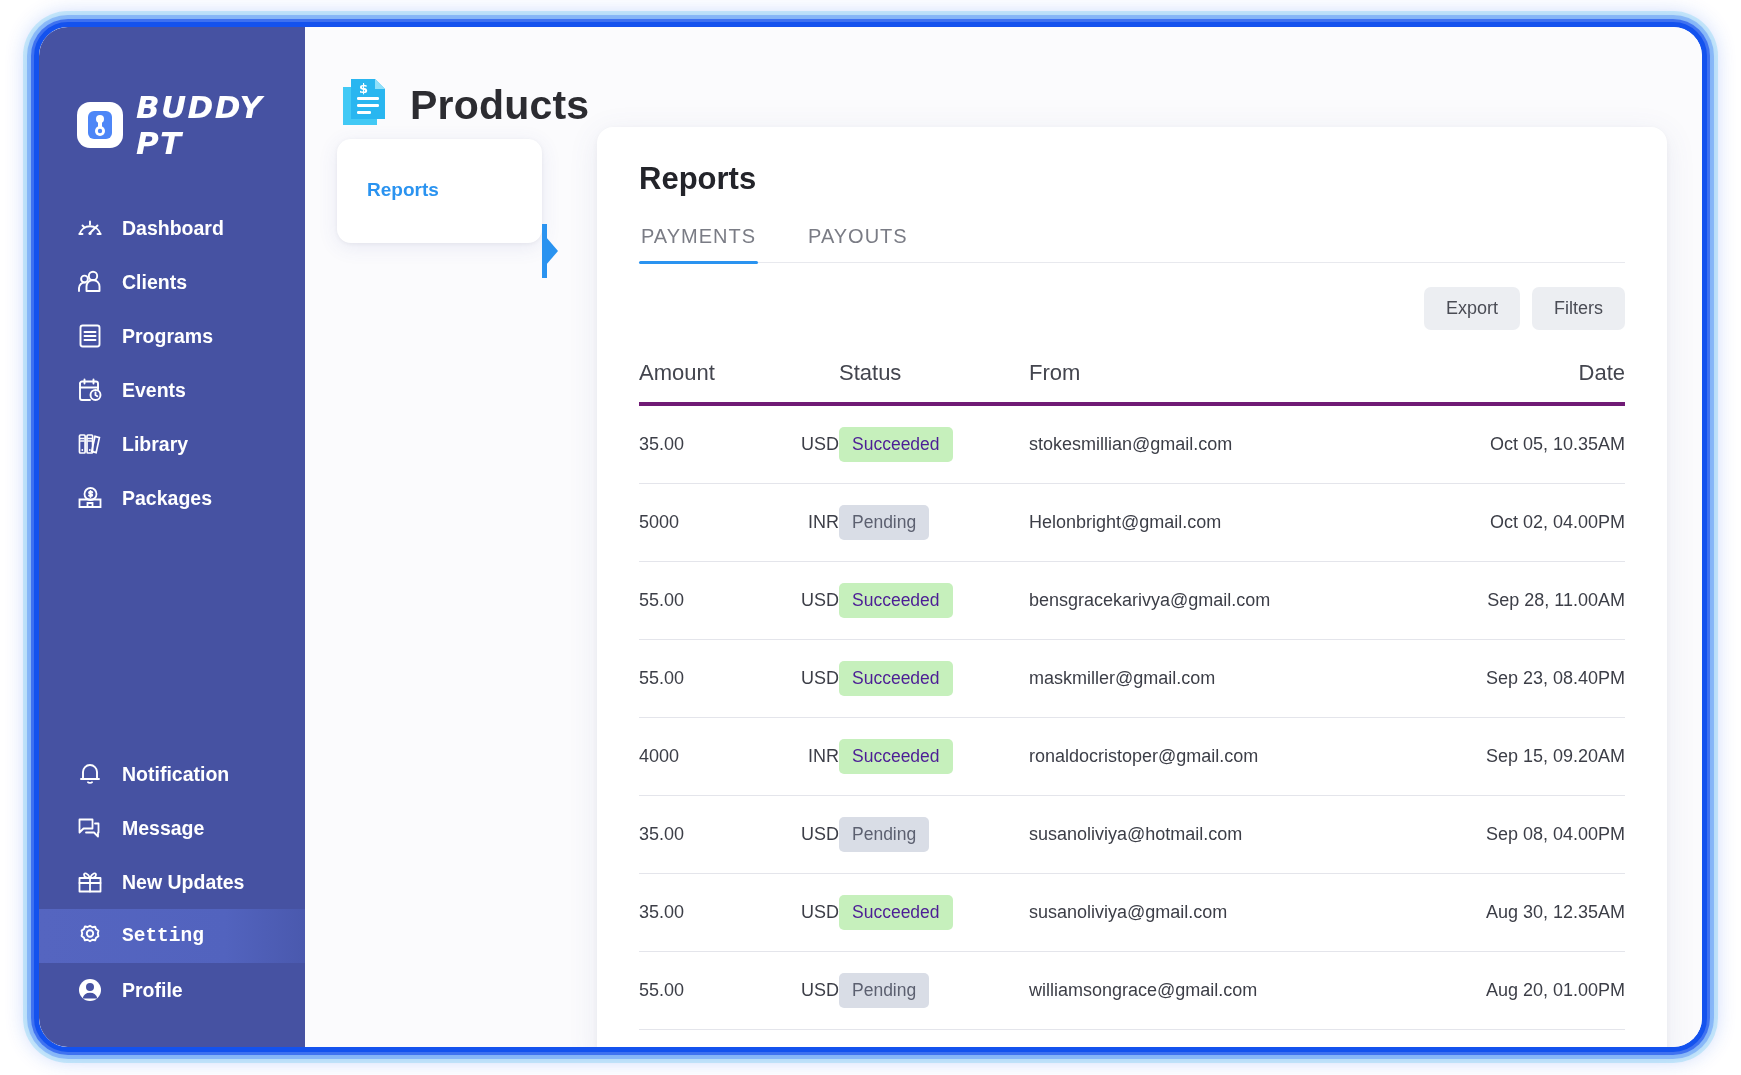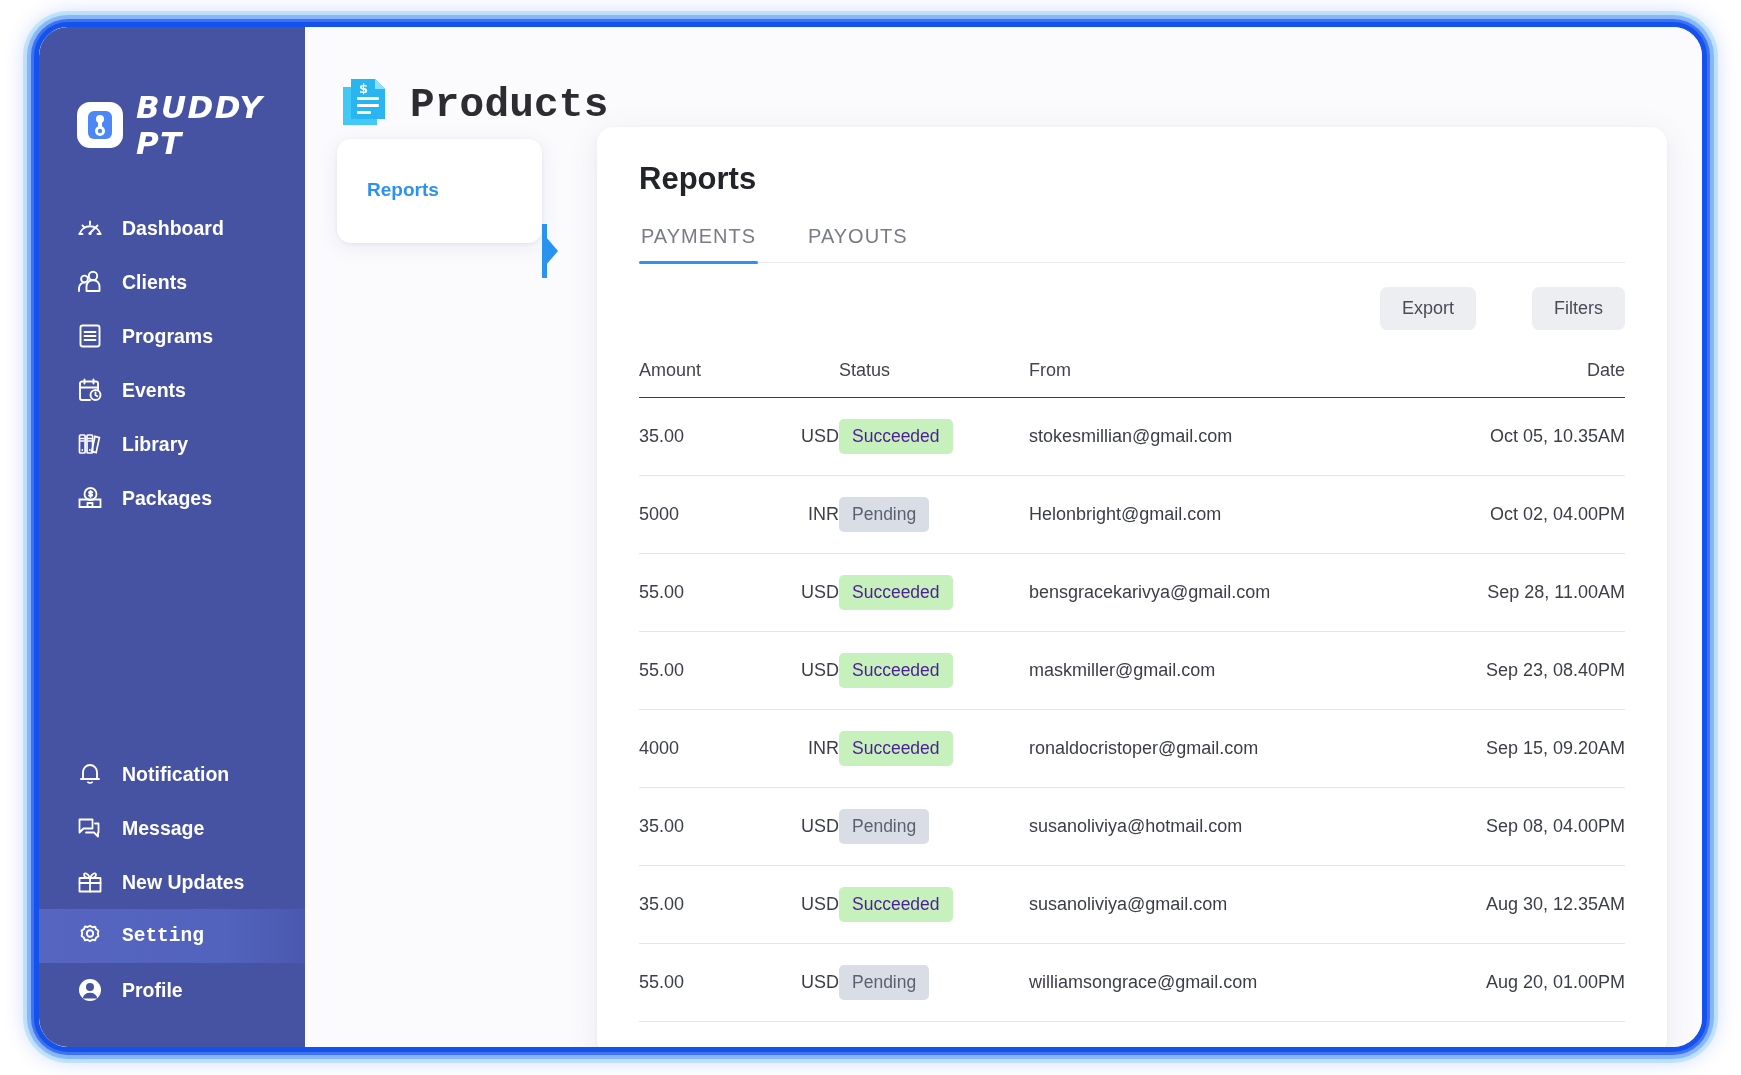--- a/index.html
+++ b/index.html
@@ -86,21 +86,20 @@
   }
   #page-head {
     display: flex; align-items: center; gap: 19px;
     margin: 48px 0 0 34px;
   }
   #page-head .title {
     font-size: 41px;
     color: #2C2C31;
     font-weight: 600;
     letter-spacing: .2px;
-    font-family: Liberation Mono, monospace;
   }
 
   
   #subnav {
     position: absolute;
     left: 32px; top: 112px;
     width: 205px;
     background: #fff;
     border-radius: 14px;
     box-shadow: 0 4px 20px rgba(70,82,162,.10), 0 1px 4px rgba(0,0,0,.05);
@@ -166,29 +165,28 @@
     display: flex; justify-content: flex-end; gap: 12px;
     margin-top: 24px;
   }
   .act-btn {
     background: #ECEEF2;
     border: none; border-radius: 7px;
     font-family: "Liberation Sans", sans-serif;
     font-size: 18px; color: #4A4C55;
     padding: 11px 22px;
     cursor: pointer;
-    margin-left: 44px;
   }
 
   
   table { width: 100%; border-collapse: collapse; margin-top: 20px; }
   th {
-    font-size: 18px; font-weight: 400; color: #43454E;
+    font-size: 22px; font-weight: 400; color: #43454E;
     text-align: left; padding: 10px 0 16px 0;
-    border-bottom: 1px solid #701a75;
+    border-bottom: 4px solid #701a75;
   }
   th.right, td.right { text-align: right; }
   td {
     font-size: 18px; color: #3C3E47;
     padding: 21px 0; border-bottom: 1px solid #E4E5EB;
     vertical-align: middle;
   }
   .amt-wrap { display: flex; gap: 26px; justify-content: space-between; }
   .amt-num { min-width: 52px; }
   .badge {

